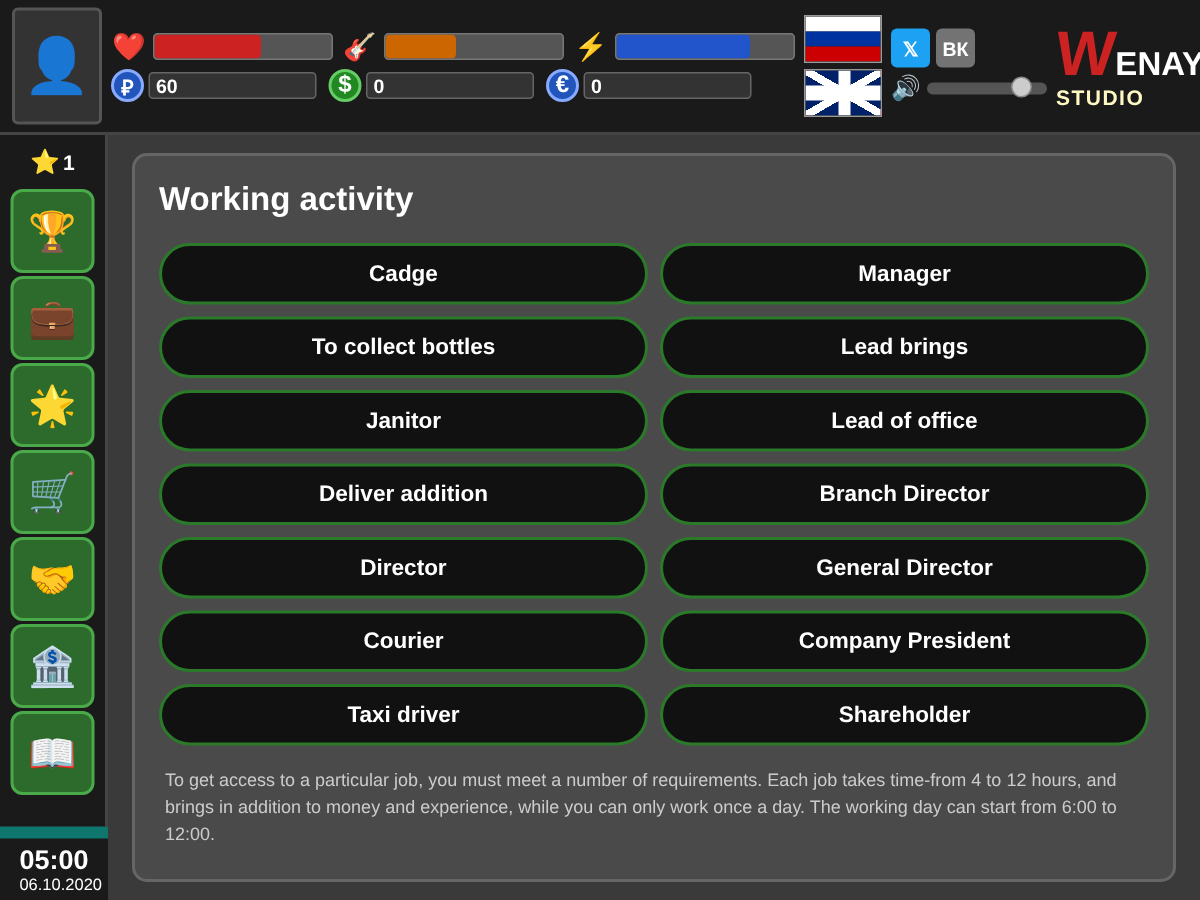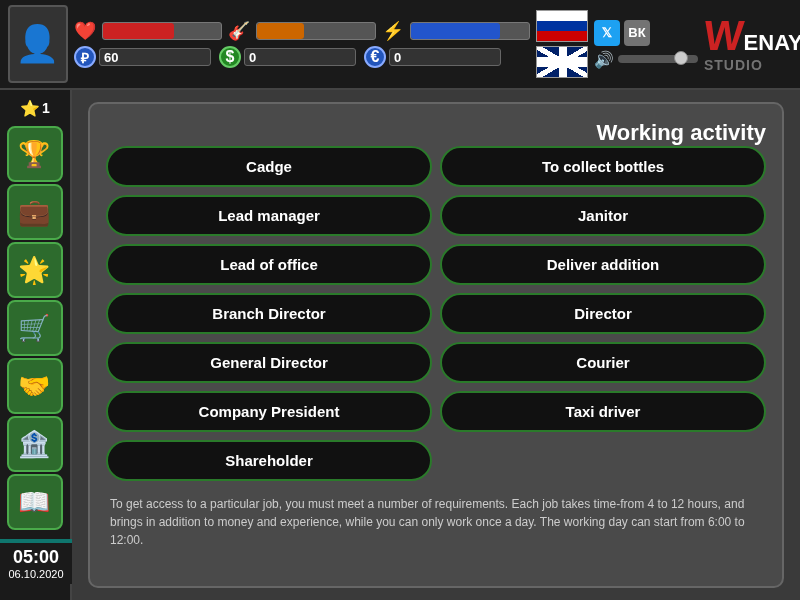--- a/index.html
+++ b/index.html
@@ -228,21 +228,21 @@
       transform: skewX(-5deg);
     }
     .logo-text {
       font-size: 22px;
       font-weight: bold;
       color: white;
       font-family: 'Arial Black', Arial, sans-serif;
     }
     .logo-studio {
       font-size: 14px;
-      color: #737373;
+      color: #fef9c3;
       font-weight: bold;
       letter-spacing: 1px;
     }
 
     
     #main-area {
       display: flex;
       width: 800px;
       height: 510px;
     }
@@ -295,24 +295,25 @@
 
     .panel {
       background: #4a4a4a;
       border: 2px solid #666;
       border-radius: 10px;
       padding: 16px;
       height: 100%;
     }
 
     .panel-title {
-      text-align: right;
+      text-align: left;
       color: white;
       font-size: 22px;
       font-weight: bold;
+      margin-bottom: 16px;
     }
 
     .jobs-grid {
       display: grid;
       grid-template-columns: 1fr 1fr;
       gap: 8px;
       margin-bottom: 14px;
     }
 
     .job-btn {
@@ -332,36 +333,37 @@
       color: #ccc;
       font-size: 12px;
       line-height: 1.5;
       margin-top: 8px;
       padding: 0 4px;
     }
 
     
     #datetime-bar {
       position: absolute;
-      bottom: 16px;
+      bottom: 0;
       left: 0;
       width: 72px;
       background: #1a1a1a;
-      border-top: 4px solid #0f766e;
+      border-top: 8px solid #0f766e;
       padding: 4px;
       text-align: center;
     }
     .time-text {
       color: white;
       font-size: 18px;
       font-weight: bold;
     }
     .date-text {
       color: white;
       font-size: 11px;
+      text-align: right;
     }
   </style>
 </head>
 <body>
 
 <div id="topbar">
 
   <div class="avatar-box">
     <span class="avatar-icon">👤</span>
   </div>
@@ -460,22 +462,23 @@
     <div class="sidebar-item">📖</div>
   </div>
 
   <div id="content">
     <div class="panel">
       <div class="panel-title">Working activity</div>
 
       <div class="jobs-grid" id="jobs-grid">
 
       <div class="job-btn">Cadge</div>
+          <div class="job-btn">Manager</div>
           <div class="job-btn">To collect bottles</div>
-          <div class="job-btn">Lead manager</div>
+          <div class="job-btn">Lead brings</div>
           <div class="job-btn">Janitor</div>
           <div class="job-btn">Lead of office</div>
           <div class="job-btn">Deliver addition</div>
           <div class="job-btn">Branch Director</div>
           <div class="job-btn">Director</div>
           <div class="job-btn">General Director</div>
           <div class="job-btn">Courier</div>
           <div class="job-btn">Company President</div>
           <div class="job-btn">Taxi driver</div>
           <div class="job-btn">Shareholder</div>

